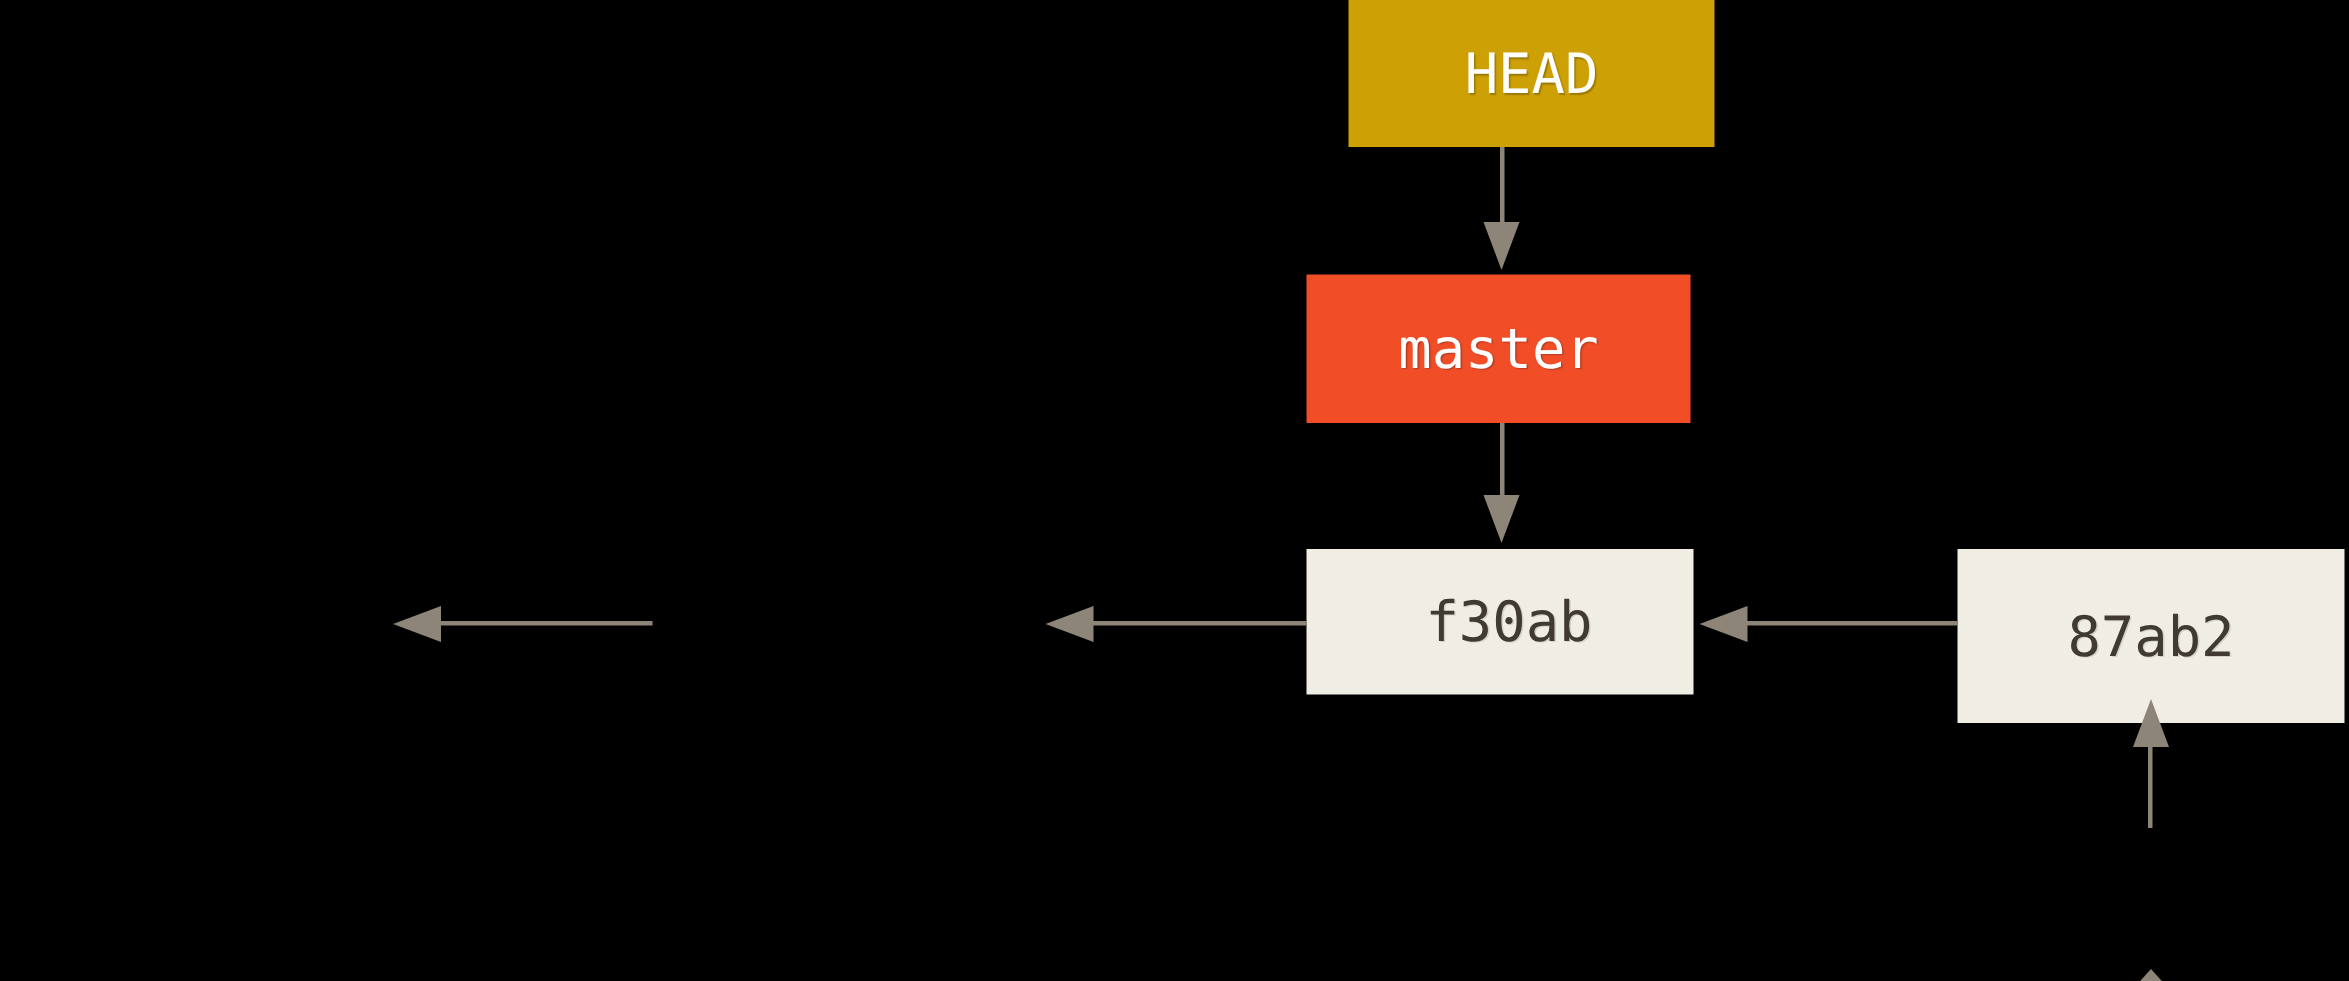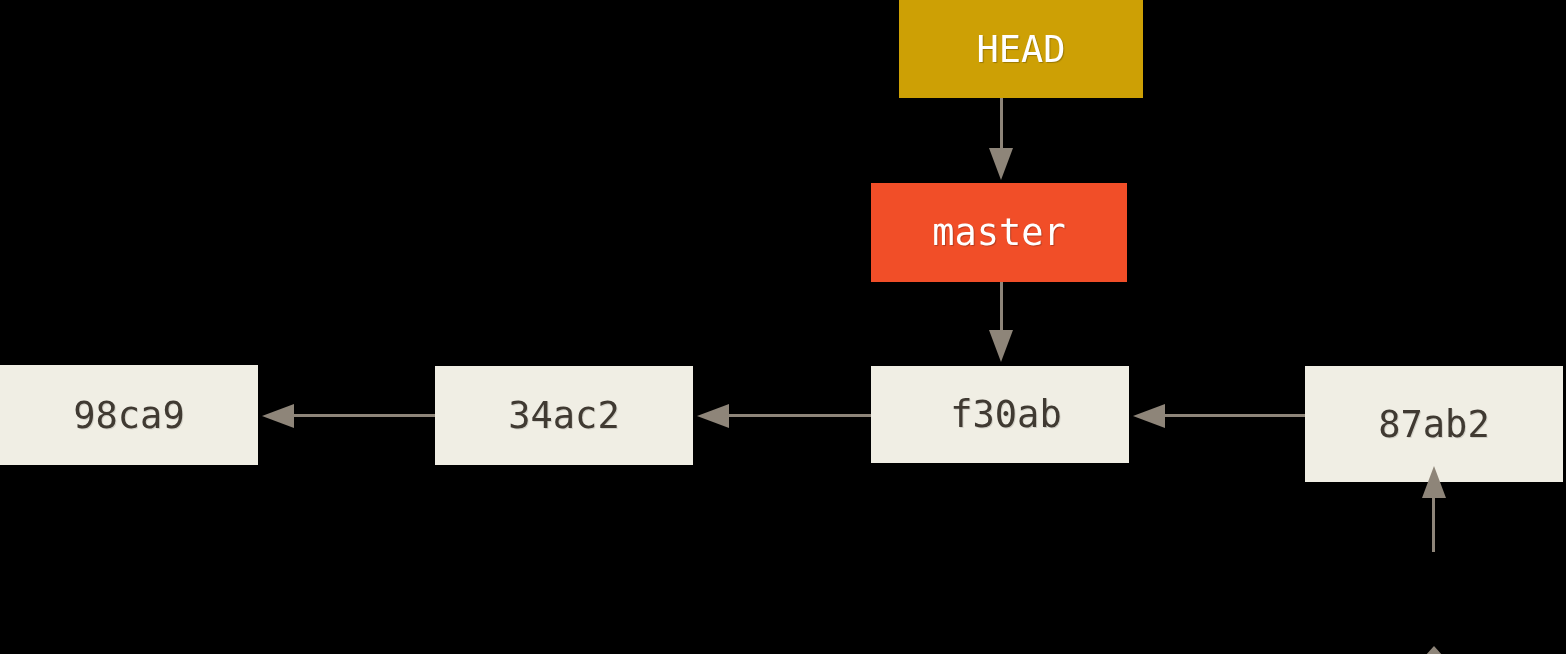--- a/index.html
+++ b/index.html
@@ -81,27 +81,21 @@
   <div class="arrow-line" style="left:1000px;top:98px;width:3px;height:52px;"></div>
   <div class="arrowhead down" style="left:989px;top:148px;"></div>
 
   <div class="node ref-node" style="left:871px;top:183px;width:256px;height:99px;">
     <span>master</span>
   </div>
 
   <div class="arrow-line" style="left:1000px;top:282px;width:3px;height:50px;"></div>
   <div class="arrowhead down" style="left:989px;top:330px;"></div>
 
-  <div class="node commit-node" style="left:0;top:365px;width:258px;height:100px;">
-    <span>98ca9</span>
-  </div>
 
-  <div class="node commit-node" style="left:435px;top:366px;width:258px;height:99px;">
-    <span>34ac2</span>
-  </div>
 
   <div class="node commit-node" style="left:871px;top:366px;width:258px;height:97px;padding-left:12px;">
     <span>f30ab</span>
   </div>
 
   <div class="node commit-node" style="left:1305px;top:366px;width:258px;height:116px;">
     <span>87ab2</span>
   </div>
 
   <div class="arrowhead left" style="left:262px;top:404px;"></div>

